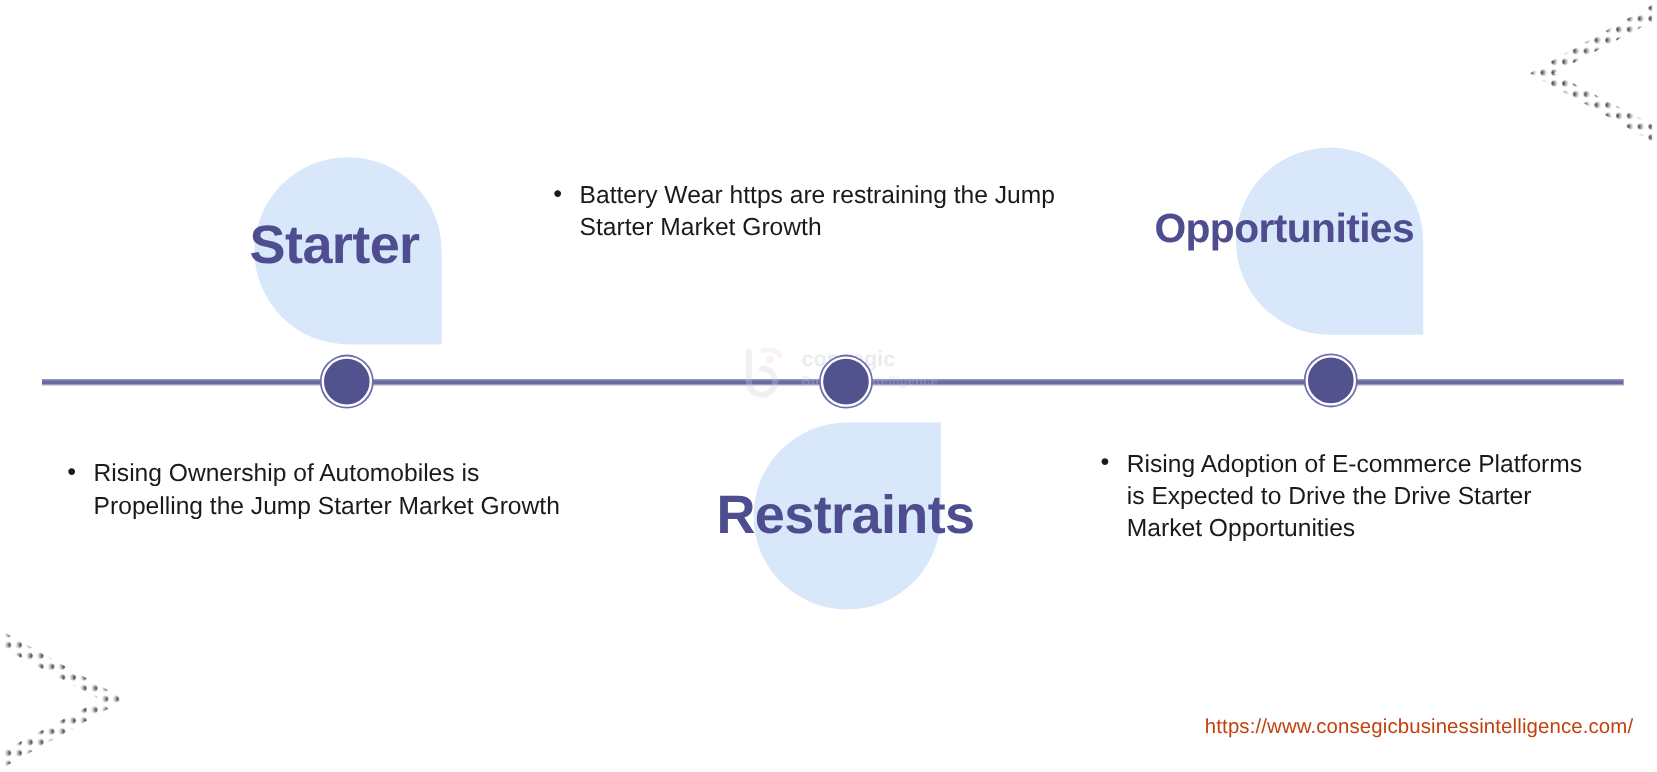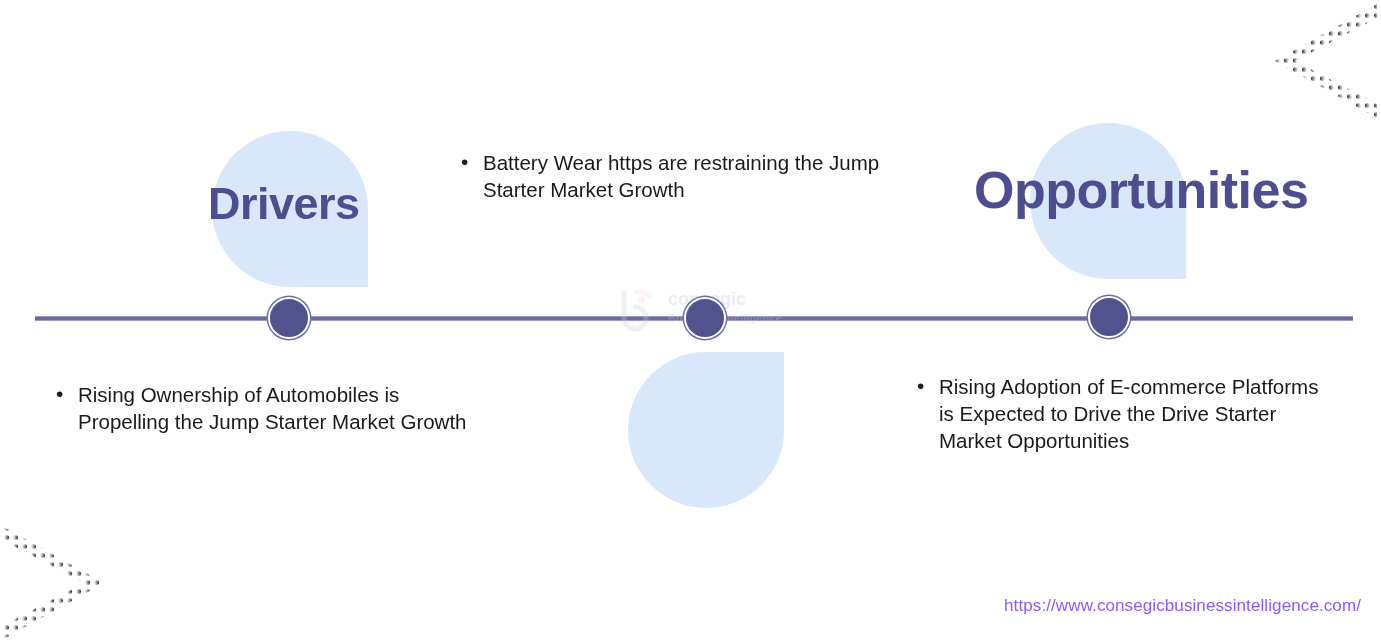--- a/index.html
+++ b/index.html
@@ -68,21 +68,21 @@
 
   
   .heading {
     position: absolute;
     color: #4d4d8f;
     font-weight: 700;
     letter-spacing: -0.5px;
     white-space: nowrap;
   }
   .heading.drivers       { left: 208px;  top: 178px; font-size: 45px; }
-  .heading.opportunities { left: 962px;  top: 160px; font-size: 52px; margin-left: 12px; }
+  .heading.opportunities { left: 962px;  top: 172px; font-size: 34px; }
   .heading.restraints    { left: 597px;  top: 403px; font-size: 45px; }
 
   
   .bullet-block {
     position: absolute;
     display: flex;
     align-items: flex-start;
     color: #1a1a1a;
     font-size: 20.5px;
     line-height: 27px;
@@ -137,21 +137,21 @@
     color: #c3c8d6;
     white-space: nowrap;
   }
 
   
   .footer-url {
     position: absolute;
     right: 20px;
     top: 596px;
     font-size: 17px;
-    color: #8b5cf6;
+    color: #c2410c;
     letter-spacing: 0.1px;
     white-space: nowrap;
     margin-left: 10px;
   }
 </style>
 </head>
 <body>
 
 <div id="slide">
 
@@ -210,21 +210,22 @@
       <path d="M26 5 A14 14 0 0 1 40 9" fill="none" stroke="#f6ded5" stroke-width="4.5" stroke-linecap="round"></path>
     </svg>
     <div class="wm-name">consegic</div>
     <div class="wm-tag">Business Intelligence</div>
   </div>
 
   <div class="node n1"></div>
   <div class="node n2"></div>
   <div class="node n3"></div>
 
-  <div class="heading drivers">Drivers</div>
+  <div class="heading drivers">Starter</div>
+  <div class="heading restraints">Restraints</div>
   <div class="heading opportunities">Opportunities</div>
 
   <div class="bullet-block restraints-top">
     <span class="bullet-dot">•</span>
     <span class="bullet-text">Battery Wear https are restraining the Jump Starter Market Growth</span>
   </div>
 
   <div class="bullet-block drivers-bottom">
     <span class="bullet-dot">•</span>
     <span class="bullet-text">Rising Ownership of Automobiles is Propelling the Jump Starter Market Growth</span>

